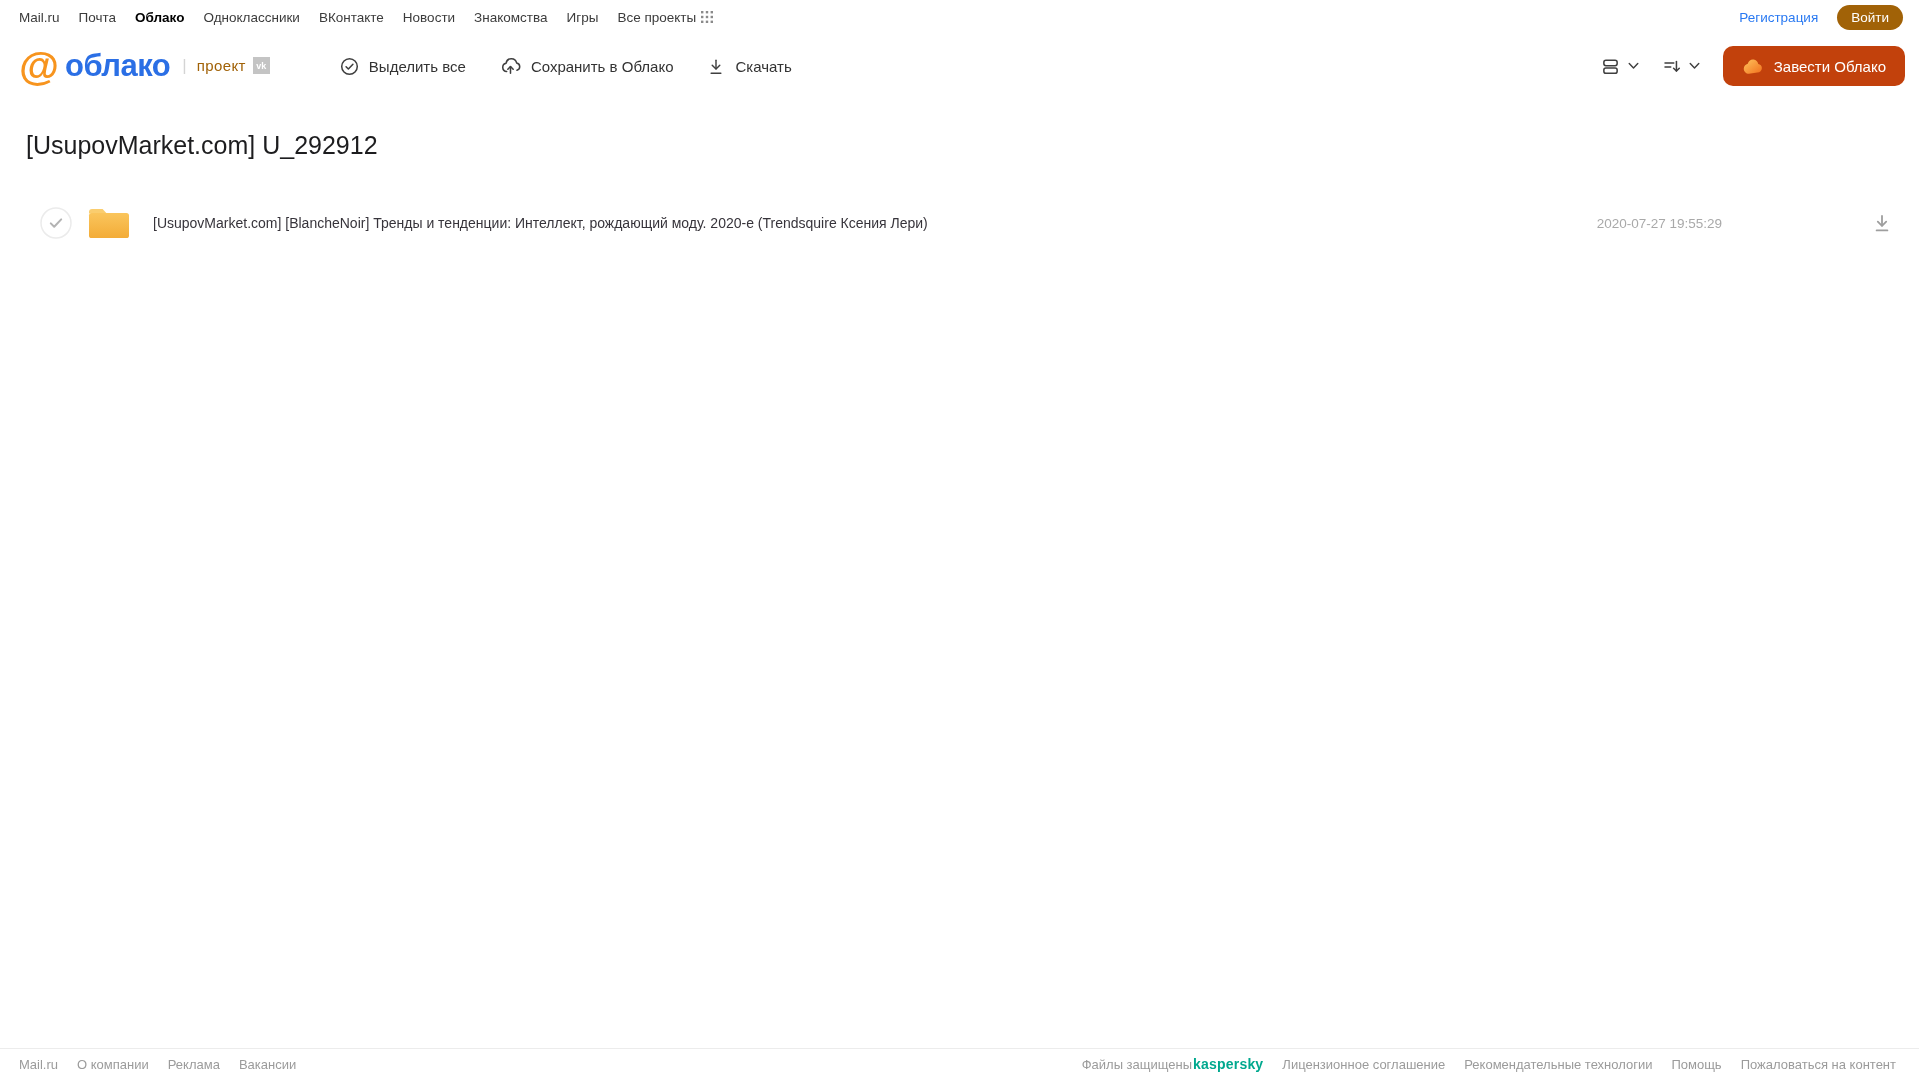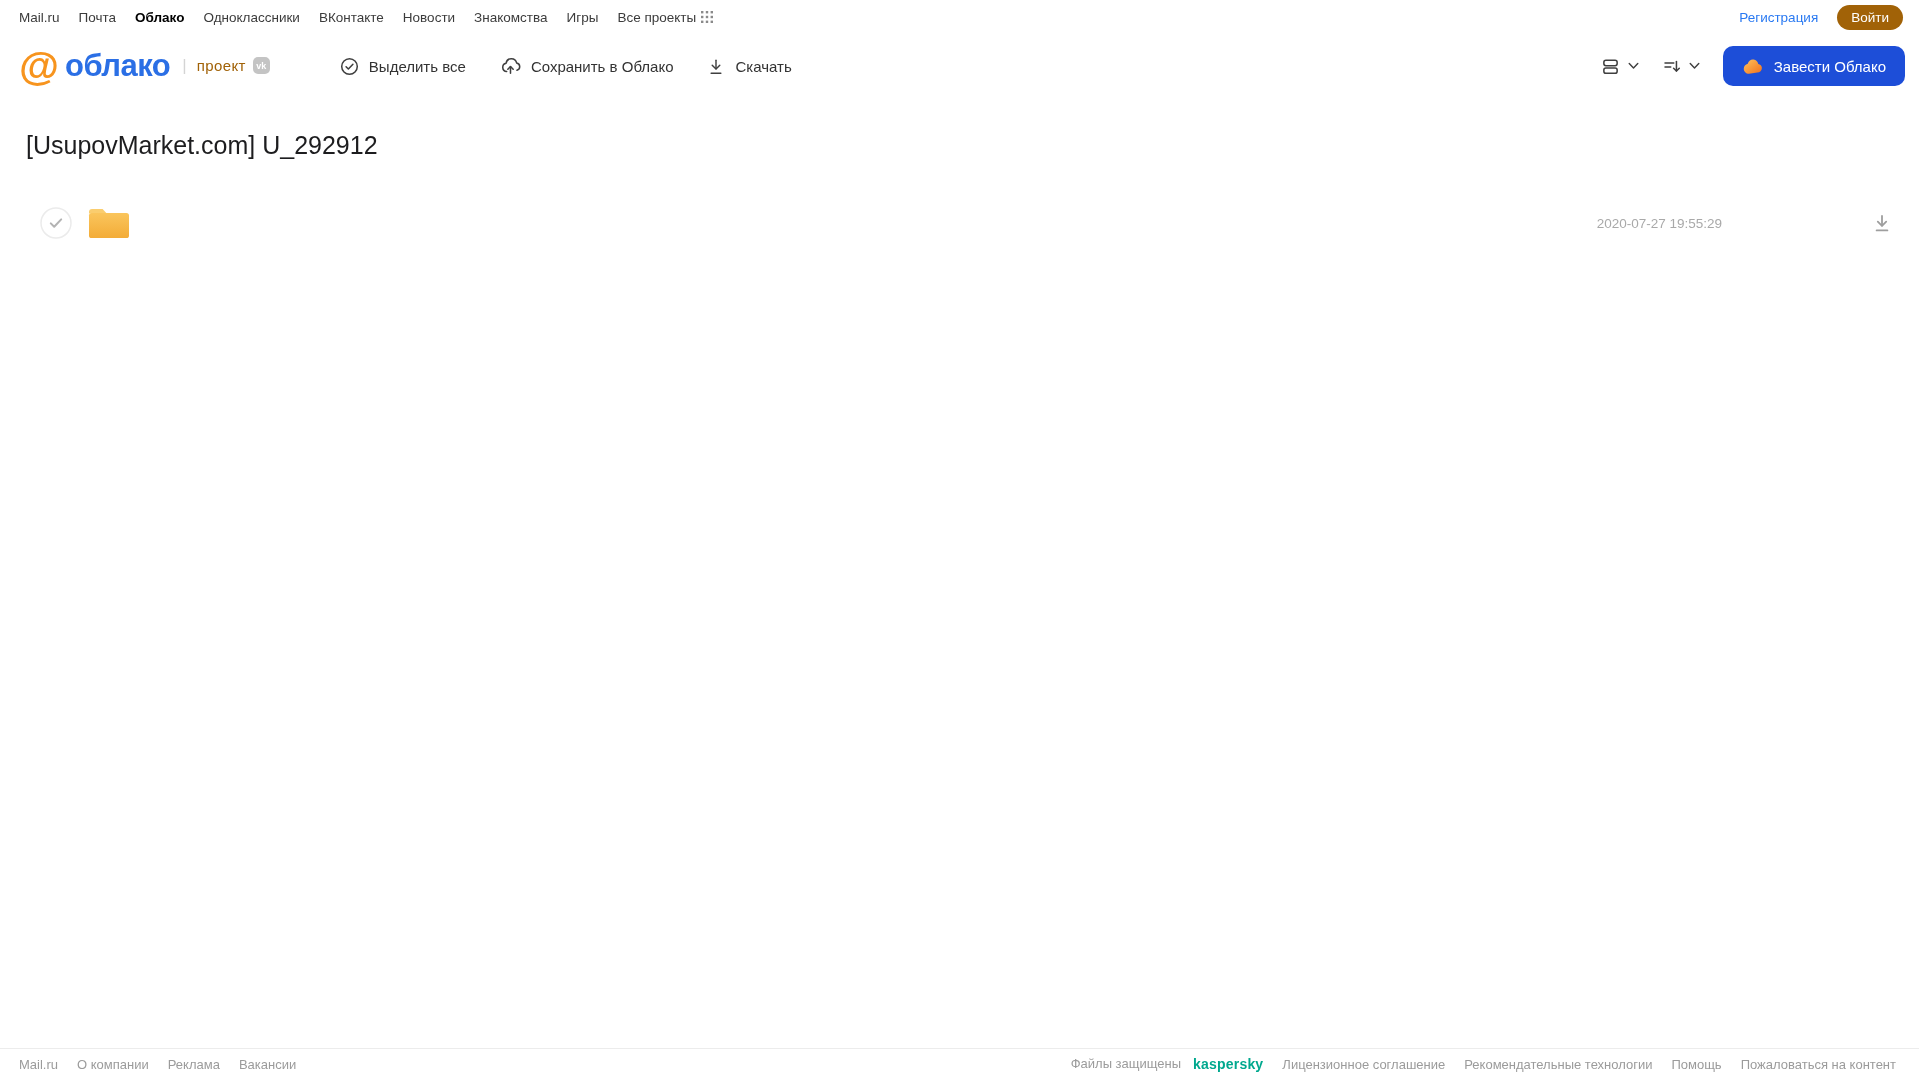--- a/index.html
+++ b/index.html
@@ -30,36 +30,36 @@
   }
 
   
   .header { display: flex; align-items: center; height: 64px; padding: 0 14px 0 19px; }
   .logo { display: flex; align-items: center; }
   .logo-at { font-size: 41px; font-weight: 700; line-height: 0.9; color: #F7941E; margin-right: 6px; }
   .logo-text { font-size: 31px; font-weight: 700; color: #2B6FE5; letter-spacing: -0.5px; }
   .logo-sep { color: #d4d4d4; font-size: 17px; margin: 0 10px 0 12px; font-weight: 400; }
   .logo-project { font-size: 15px; color: #a16207; letter-spacing: 0.4px; margin-right: 7px; }
   .vk-badge {
-    width: 17px; height: 17px; background: #c4c4c4; border-radius: 5px;
+    width: 17px; height: 17px; background: #c4c4c4; border-radius: 0;
     color: #fff; font-size: 9px; font-weight: 700;
     display: inline-flex; align-items: center; justify-content: center;
   }
   .toolbar { display: flex; gap: 34px; margin-left: 70px; }
   .toolbar-btn {
     display: flex; align-items: center; gap: 10px;
     font-size: 15px; color: #333; background: none; border: none; font-family: inherit;
     white-space: nowrap;
   }
   .toolbar-btn svg, .icon-btn svg { stroke: #3f3f3f; fill: none; stroke-width: 1.6; stroke-linecap: round; stroke-linejoin: round; }
   .header-right { margin-left: auto; display: flex; align-items: center; gap: 23px; }
   .icon-btn { display: flex; align-items: center; gap: 8px; background: none; border: none; }
   .create-btn {
     display: flex; align-items: center; gap: 9px;
-    background: #1d4ed8; color: #fff; font-size: 15px; font-family: inherit;
+    background: #c2410c; color: #fff; font-size: 15px; font-family: inherit;
     border: none; border-radius: 10px; height: 40px; padding: 0 19px; white-space: nowrap;
   }
 
   
   .content { padding-left: 26px; }
   .page-title { margin-top: 33px; font-size: 25px; font-weight: 400; color: #1d1d1f; }
   .file-row { display: flex; align-items: center; margin-top: 46px; }
   .row-check { margin-left: 14px; flex: none; display: flex; }
   .folder-wrap { margin-left: 15px; flex: none; display: flex; }
   .file-name {
@@ -76,21 +76,21 @@
   
   .footer {
     position: absolute; left: 0; right: 0; bottom: 0; height: 31px;
     border-top: 1px solid #ececec;
     display: flex; align-items: center; gap: 19px;
     padding: 0 23px 0 19px; font-size: 13px; color: #9b9b9b; background: #fff;
   }
   .footer-link { color: #9b9b9b; white-space: nowrap; }
   .footer-spacer { flex: 1; }
   .footer-right { display: flex; align-items: center; gap: 19px; }
-  .kaspersky-group { display: flex; align-items: flex-start; gap: 12px; white-space: nowrap; }
+  .kaspersky-group { display: flex; align-items: center; gap: 1px; white-space: nowrap; }
   .kaspersky-word { color: #00A88E; font-weight: 700; font-size: 14px; letter-spacing: 0.2px; }
 </style>
 </head>
 <body>
 
 <div class="topnav">
   <span class="nav-item clickable">Mail.ru</span>
   <span class="nav-item clickable">Почта</span>
   <span class="nav-item active clickable">Облако</span>
   <span class="nav-item clickable">Одноклассники</span>
@@ -223,20 +223,21 @@
         <defs>
           <linearGradient id="fg" x1="0" y1="0" x2="0" y2="1">
             <stop offset="0" stop-color="#FAC55C"></stop>
             <stop offset="1" stop-color="#F3AC38"></stop>
           </linearGradient>
         </defs>
         <path d="M2 6a3 3 0 0 1 3-3h10.6l4.2 4.5H2z" fill="#FACD6E"></path>
         <rect x="2" y="7" width="40" height="25" rx="2.6" fill="url(#fg)"></rect>
       </svg>
     </span>
+    <span class="file-name clickable">[UsupovMarket.com] [BlancheNoir] Тренды и тенденции: Интеллект, рождающий моду. 2020-е (Trendsquire Ксения Лери)</span>
     <span class="file-date">2020-07-27 19:55:29</span>
     <button class="row-download clickable">
       <span style="display:flex;">
         <svg width="20" height="20" viewBox="0 0 20 20">
           <path d="M10 3v9.6"></path>
           <path d="M5.8 8.6l4.2 4.2 4.2-4.2"></path>
           <path d="M4.6 17.4h10.8"></path>
         </svg>
       </span>
     </button>

